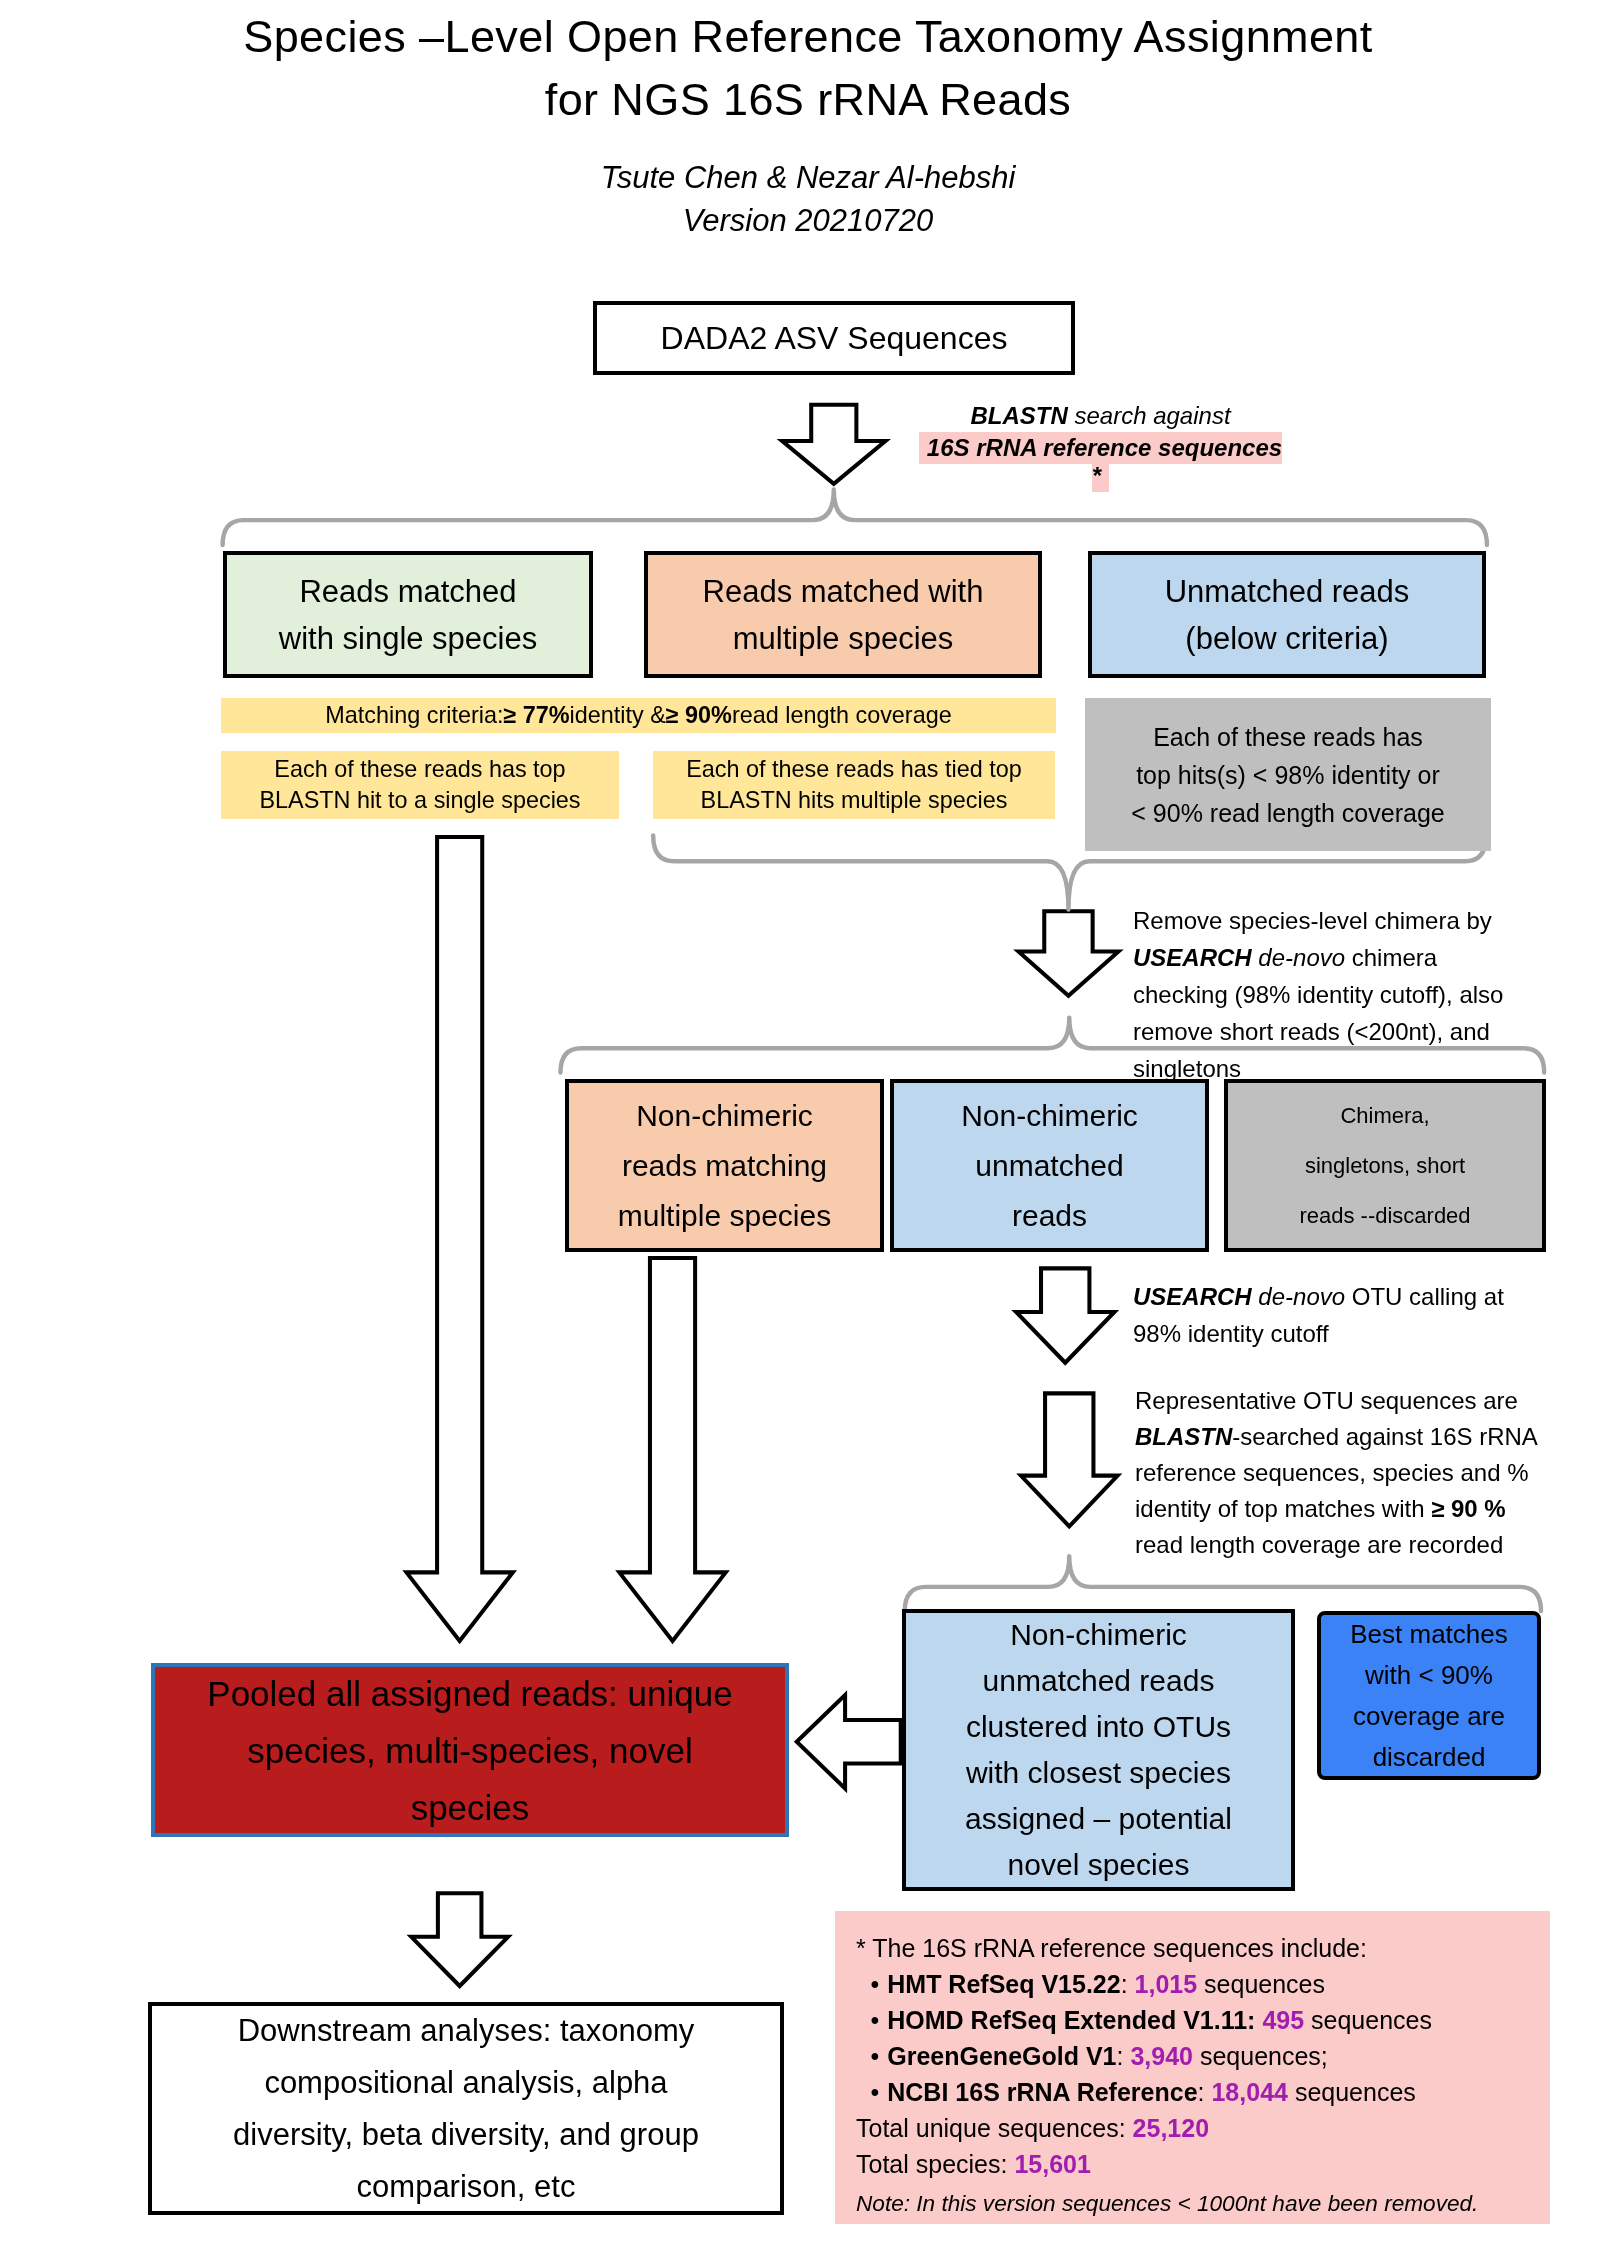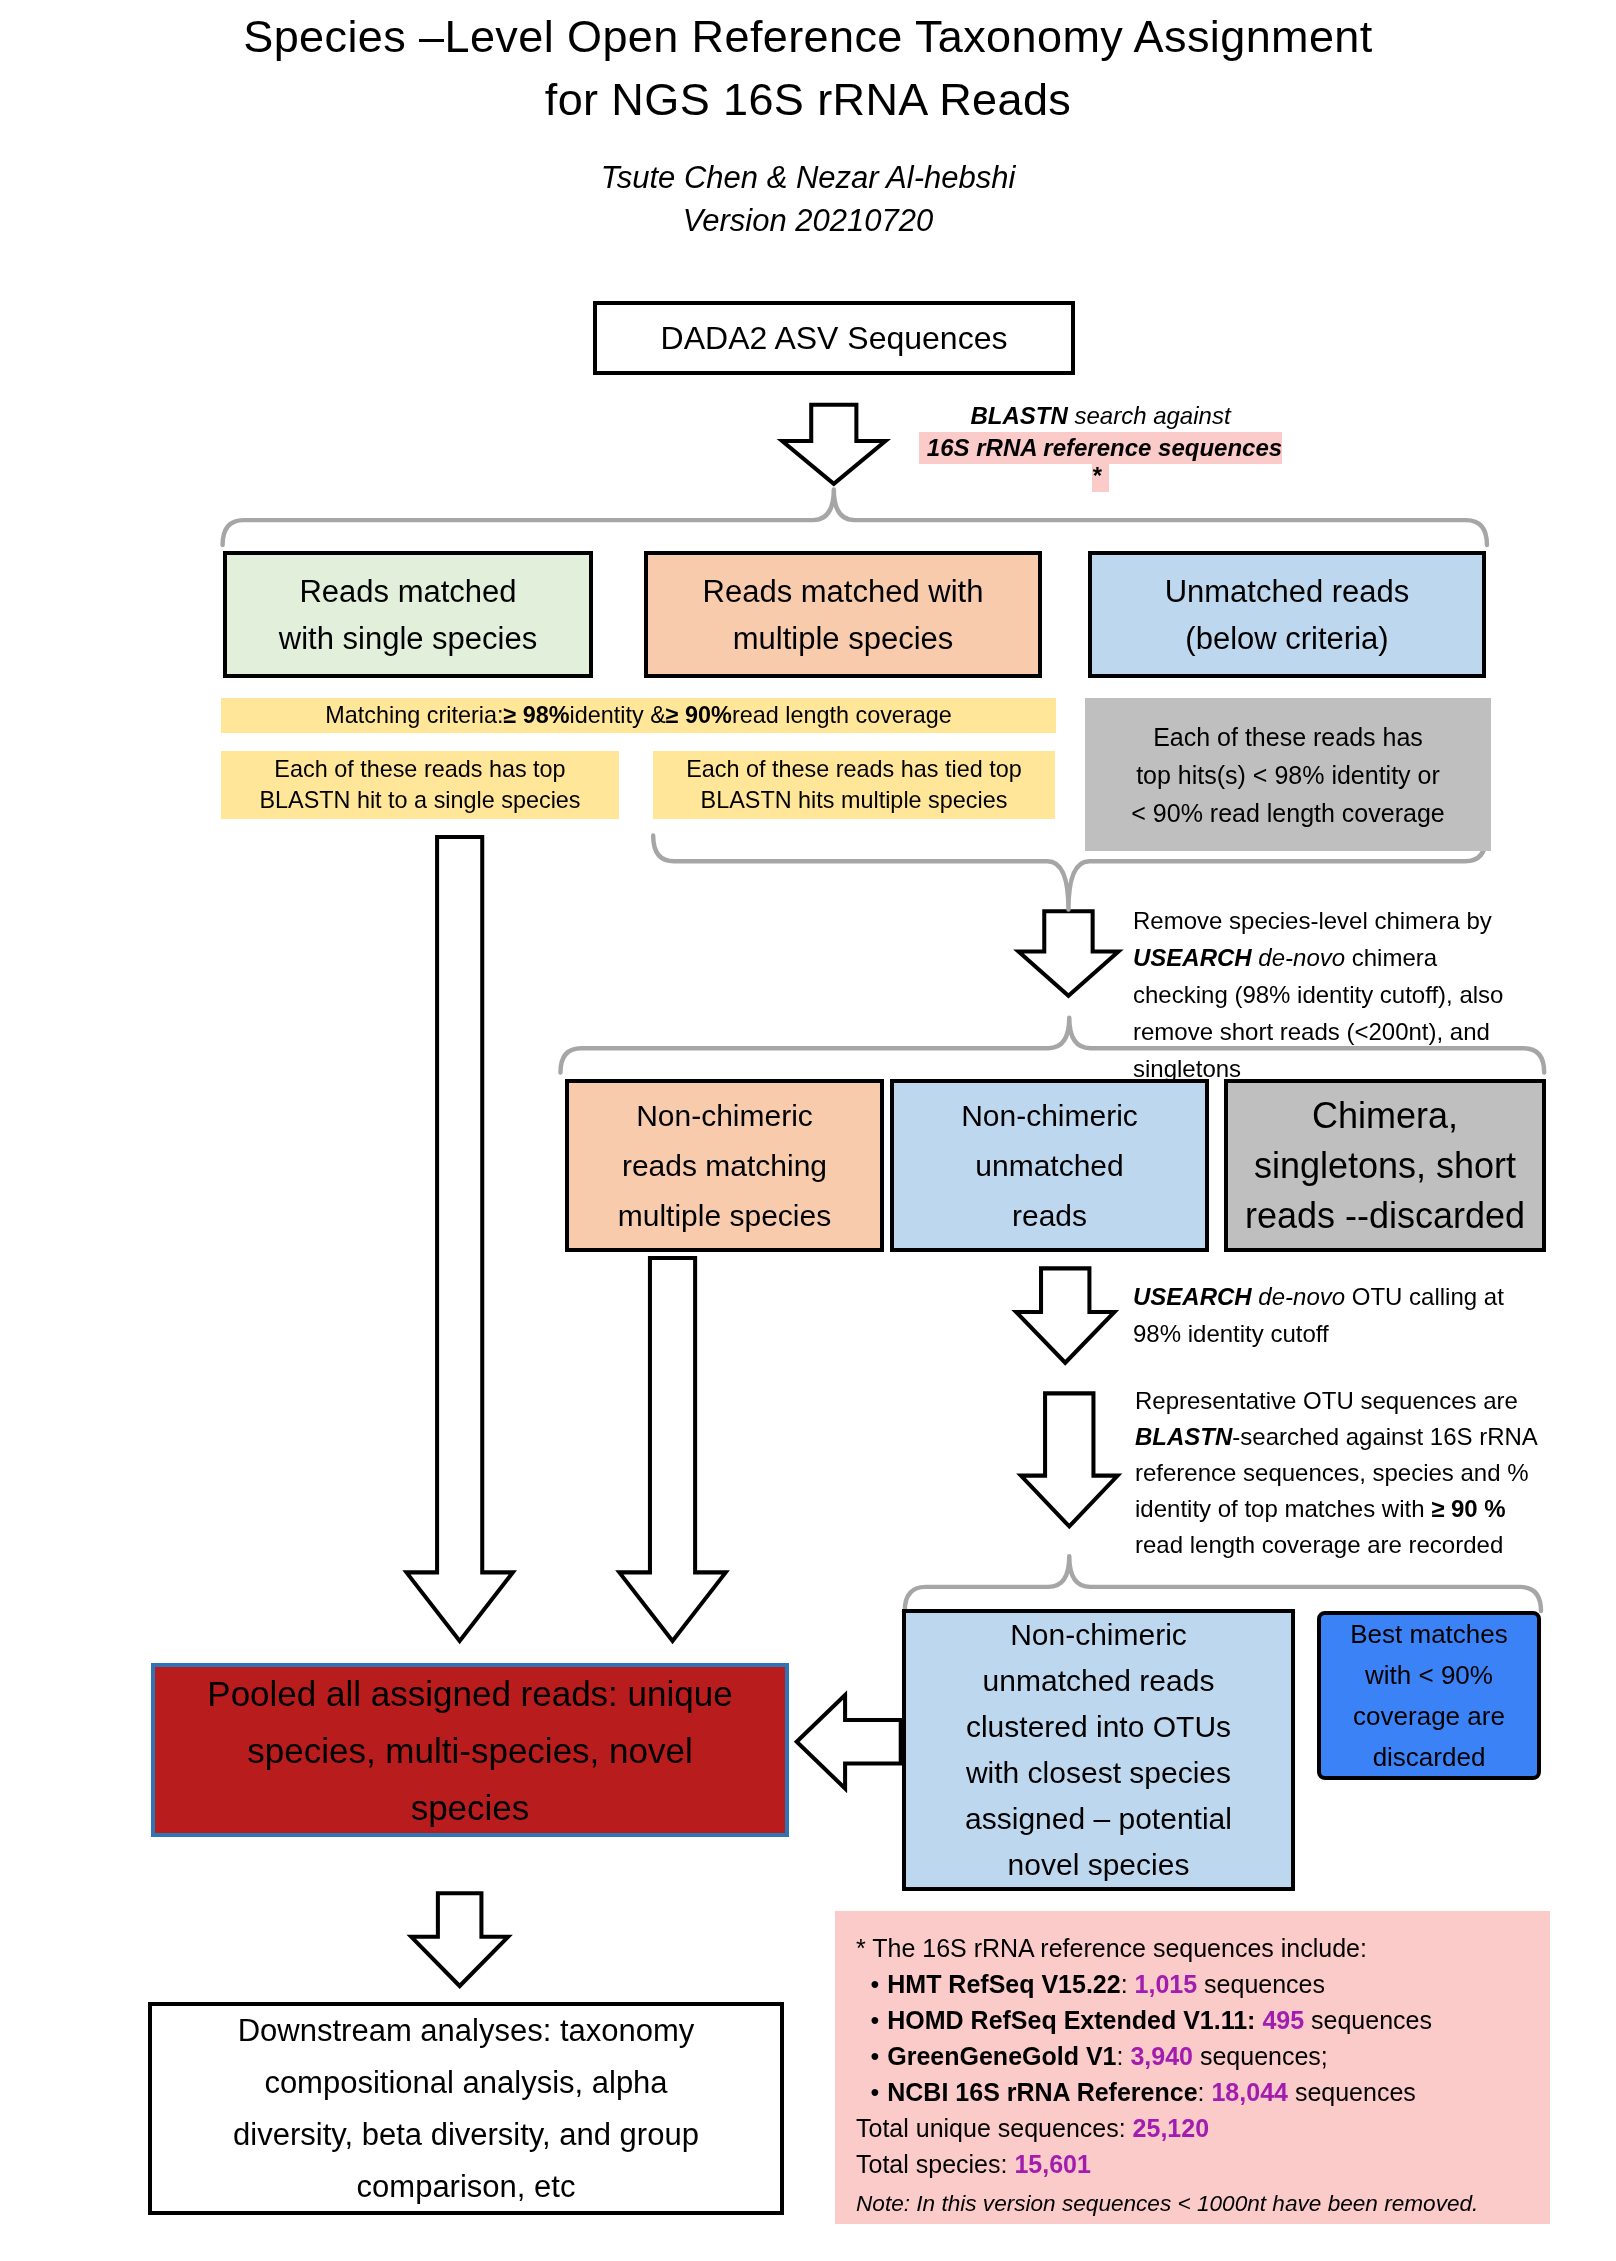--- a/index.html
+++ b/index.html
@@ -60,21 +60,21 @@
 
   <div class="abs ctr node" style="left:223px;top:551px;width:370px;height:127px;font-size:31px;line-height:47px;background:#E2EFDA;">Reads matched
 with single species</div>
   <div class="abs ctr node" style="left:644px;top:551px;width:398px;height:127px;font-size:31px;line-height:47px;background:#F8CBAD;">Reads matched with
 multiple species</div>
   <div class="abs ctr node" style="left:1088px;top:551px;width:398px;height:127px;font-size:31px;line-height:47px;background:#BDD7EE;">Unmatched reads
 (below criteria)</div>
 
   <div class="abs ctr" style="left:221px;top:698px;width:835px;height:35px;font-size:23.4px;background:#FFE699;white-space:normal;">
     <span>Matching criteria: </span>
-      <span class="b">≥ 98%</span>
+      <span class="b">≥ 77%</span>
       <span> identity &amp; </span>
       <span class="b">≥ 90%</span>
       <span> read length coverage</span>
   </div>
 
   <div class="abs ctr" style="left:221px;top:751px;width:398px;height:68px;font-size:23.4px;line-height:31px;background:#FFE699;">Each of these reads has top
 BLASTN hit to a single species</div>
   <div class="abs ctr" style="left:653px;top:751px;width:402px;height:68px;font-size:23.4px;line-height:31px;background:#FFE699;">Each of these reads has tied top
 BLASTN hits multiple species</div>
 
@@ -85,21 +85,21 @@
   <div class="abs annot" style="left:1133px;top:902px;width:403px;">
     <span>Remove species-level chimera by </span><span class="bi">USEARCH</span><span class="it"> de-novo</span><span> chimera checking (98% identity cutoff), also remove short reads (&lt;200nt), and singletons</span>
   </div>
 
   <div class="abs ctr node" style="left:565px;top:1079px;width:319px;height:173px;font-size:30px;line-height:50px;background:#F8CBAD;">Non-chimeric
 reads matching
 multiple species</div>
   <div class="abs ctr node" style="left:890px;top:1079px;width:319px;height:173px;font-size:30px;line-height:50px;background:#BDD7EE;">Non-chimeric
 unmatched
 reads</div>
-  <div class="abs ctr node" style="left:1224px;top:1079px;width:322px;height:173px;font-size:36px;line-height:50px;background:#BFBFBF;">Chimera,
+  <div class="abs ctr node" style="left:1224px;top:1079px;width:322px;height:173px;font-size:22px;line-height:50px;background:#BFBFBF;">Chimera,
 singletons, short
 reads --discarded</div>
 
   <div class="abs annot" style="left:1133px;top:1278px;width:387px;">
     <span class="bi">USEARCH</span><span class="it"> de-novo</span><span> OTU calling at 98% identity cutoff</span>
   </div>
 
   <div class="abs annot" style="left:1135px;top:1383px;width:407px;line-height:36px;">
     <span>Representative OTU sequences are </span><span class="bi">BLASTN</span><span>-searched against 16S rRNA reference sequences, species and % identity of top matches with </span><span class="b">≥ 90 %</span><span> read length coverage are recorded</span>
   </div>

